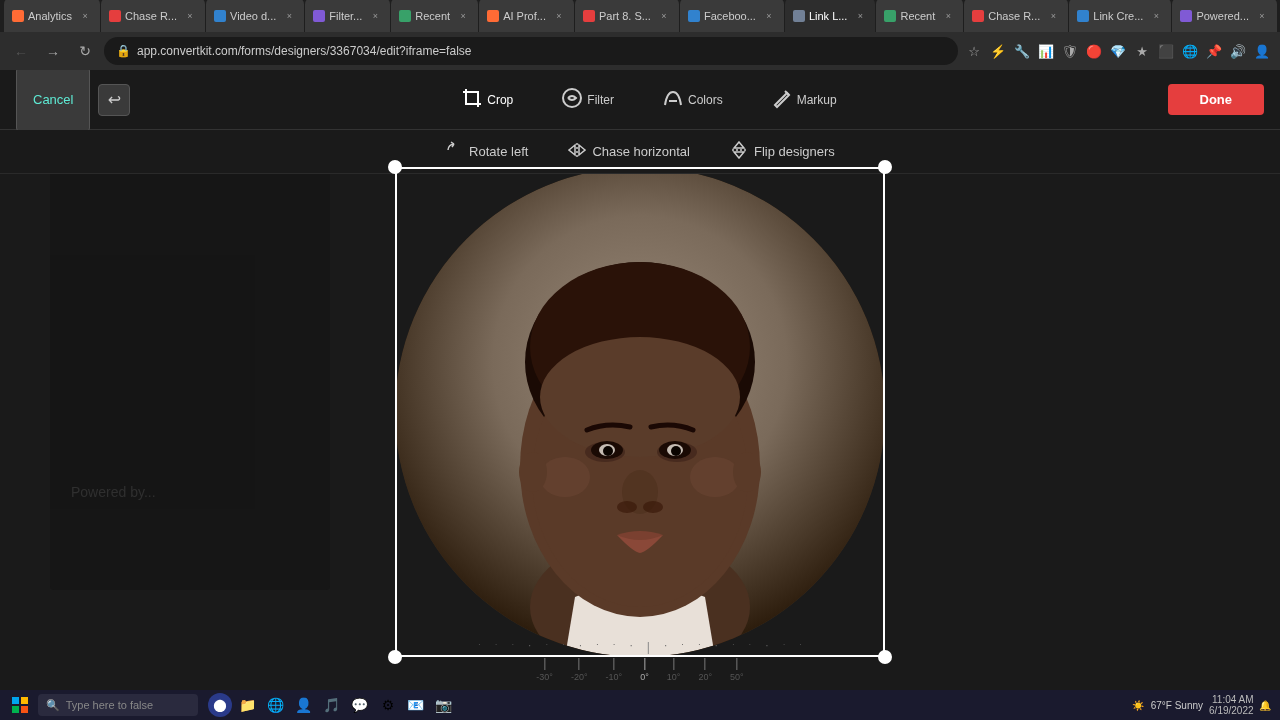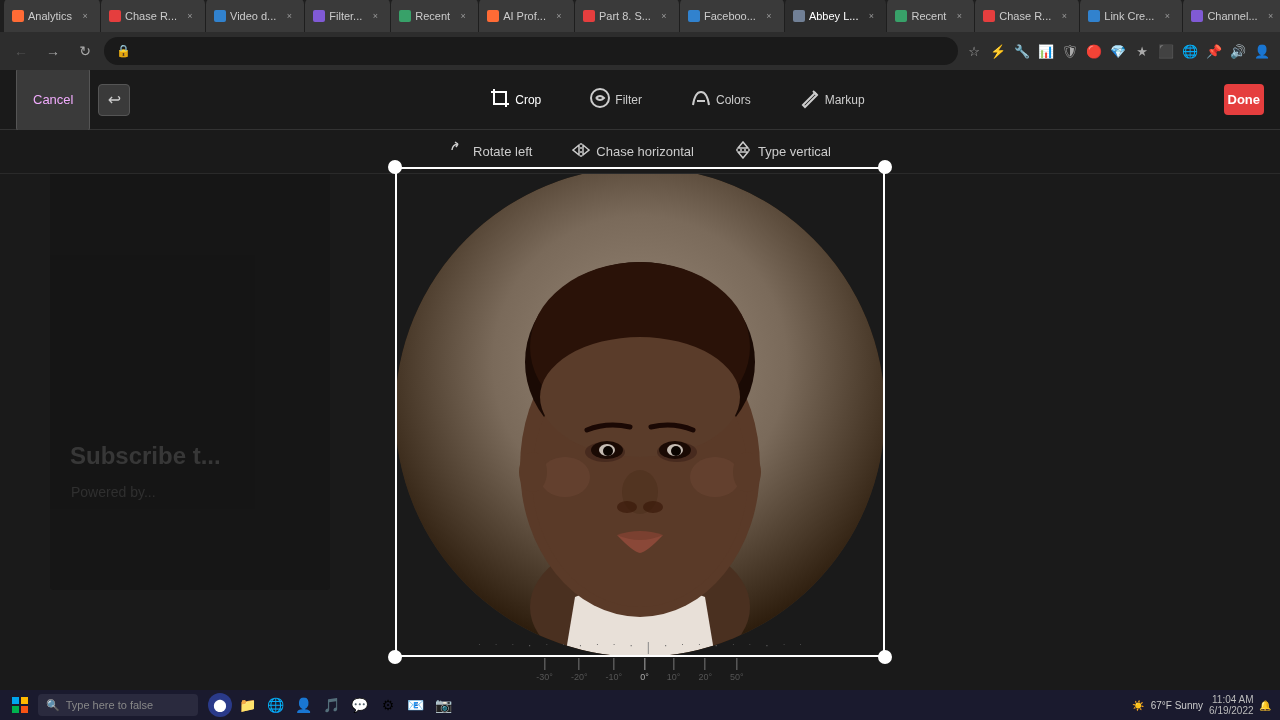--- a/index.html
+++ b/index.html
@@ -192,21 +192,21 @@
     }
 
     .toolbar-left {
       display: flex;
       align-items: center;
       gap: 8px;
     }
 
     .cancel-btn {
       background: #3a3a3a;
-      color: #f0abfc;
+      color: #5eead4;
       border: none;
       padding: 24px 16px;
       border-radius: 4px;
       font-size: 13px;
       cursor: pointer;
       border: 1px solid #555;
     }
 
     .history-btn {
       width: 32px;
@@ -253,21 +253,21 @@
 
     .toolbar-right {
       display: flex;
       align-items: center;
     }
 
     .done-btn {
       background: #e53e3e;
       color: #fff;
       border: none;
-      padding: 8px 4px;
+      padding: 8px 32px;
       border-radius: 4px;
       font-size: 13px;
       font-weight: 600;
       cursor: pointer;
     }
 
     
     .secondary-toolbar {
       position: absolute;
       top: 60px;
@@ -530,52 +530,53 @@
       <span>Part 8. S...</span>
       <div class="tab-close">×</div>
     </div>
     <div class="tab">
       <div class="tab-favicon fav-blue"></div>
       <span>Faceboo...</span>
       <div class="tab-close">×</div>
     </div>
     <div class="tab active">
       <div class="tab-favicon fav-gray"></div>
-      <span>Abbey L...</span>
+      <span>Link L...</span>
       <div class="tab-close">×</div>
     </div>
     <div class="tab">
       <div class="tab-favicon fav-green"></div>
       <span>Recent</span>
       <div class="tab-close">×</div>
     </div>
     <div class="tab">
       <div class="tab-favicon fav-red"></div>
       <span>Chase R...</span>
       <div class="tab-close">×</div>
     </div>
     <div class="tab">
       <div class="tab-favicon fav-blue"></div>
       <span>Link Cre...</span>
       <div class="tab-close">×</div>
     </div>
     <div class="tab">
       <div class="tab-favicon fav-purple"></div>
-      <span>Channel...</span>
+      <span>Powered...</span>
       <div class="tab-close">×</div>
     </div>
 
   </div>
 
   <div class="nav-bar">
     <div class="nav-btn disabled">←</div>
     <div class="nav-btn">→</div>
     <div class="nav-btn">↻</div>
     <div class="address-bar">
       <span style="color:#aaa; font-size:12px;">🔒</span>
+      <span class="address-text">app.convertkit.com/forms/designers/3367034/edit?iframe=false</span>
     </div>
     <div class="nav-extensions">
       <div class="ext-icon">☆</div>
       <div class="ext-icon">⚡</div>
       <div class="ext-icon">🔧</div>
       <div class="ext-icon">📊</div>
       <div class="ext-icon">🛡</div>
       <div class="ext-icon">🔴</div>
       <div class="ext-icon">💎</div>
       <div class="ext-icon">★</div>
@@ -585,21 +586,20 @@
       <div class="ext-icon">🔊</div>
       <div class="ext-icon">👤</div>
     </div>
   </div>
 </div>
 
 <div class="app-area">
 
   <div class="canvas-bg">
     <div class="form-preview">
-      <div class="form-preview-text">Subscribe t...</div>
       <div class="form-preview-sub">Powered by...</div>
     </div>
   </div>
 
   <div class="toolbar">
     <div class="toolbar-left">
       <button class="cancel-btn">Cancel</button>
       <div class="history-btn">
         <span style="font-size:16px;">↩</span>
       </div>
@@ -676,21 +676,21 @@
     </div>
 
     <div class="sec-tool-item">
       <span class="sec-tool-icon">
         <svg width="18" height="18" viewBox="0 0 18 18" fill="none" stroke="#ccc" stroke-width="1.5">
           <path d="M9 1 L4 7 L14 7 Z"></path>
           <path d="M9 17 L4 11 L14 11 Z"></path>
           <line x1="2" y1="9" x2="16" y2="9" stroke-dasharray="2,2"></line>
         </svg>
       </span>
-      <span>Type vertical</span>
+      <span>Flip designers</span>
     </div>
   </div>
 
   <div class="editing-area">
     <div class="image-container">
 
       <div class="crop-border"></div>
 
       <div class="handle tl"></div>
       <div class="handle tr"></div>

